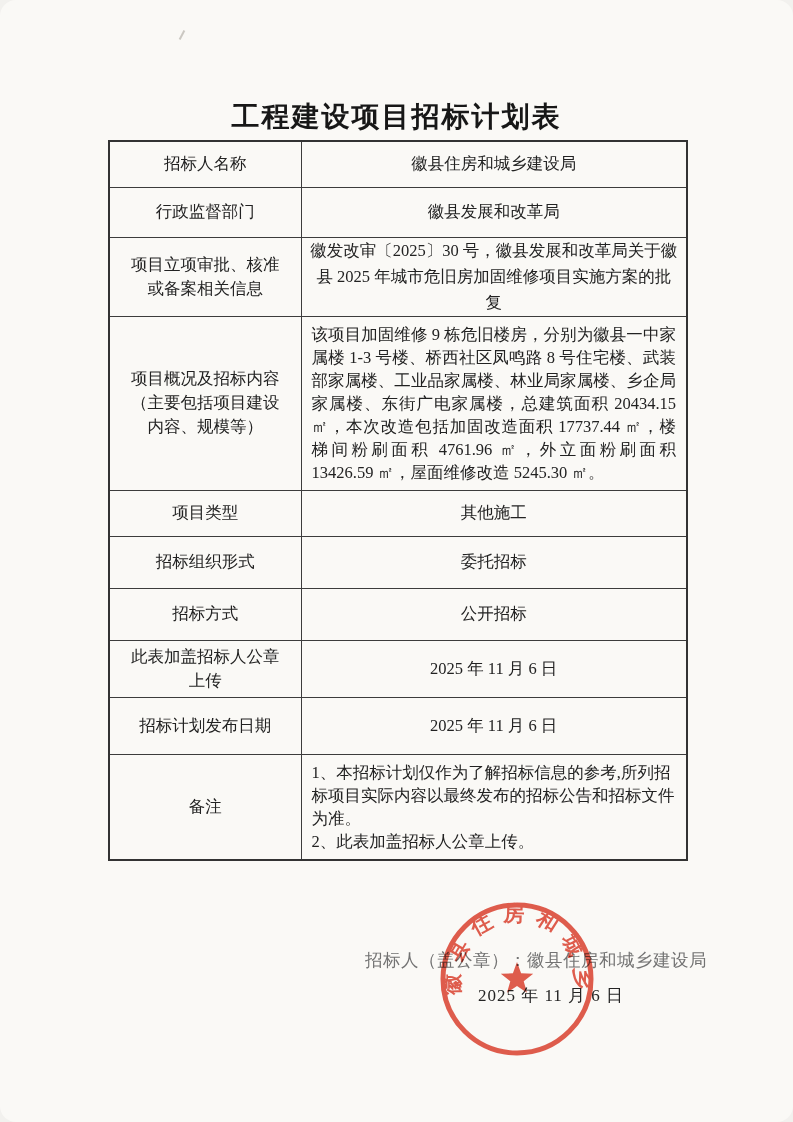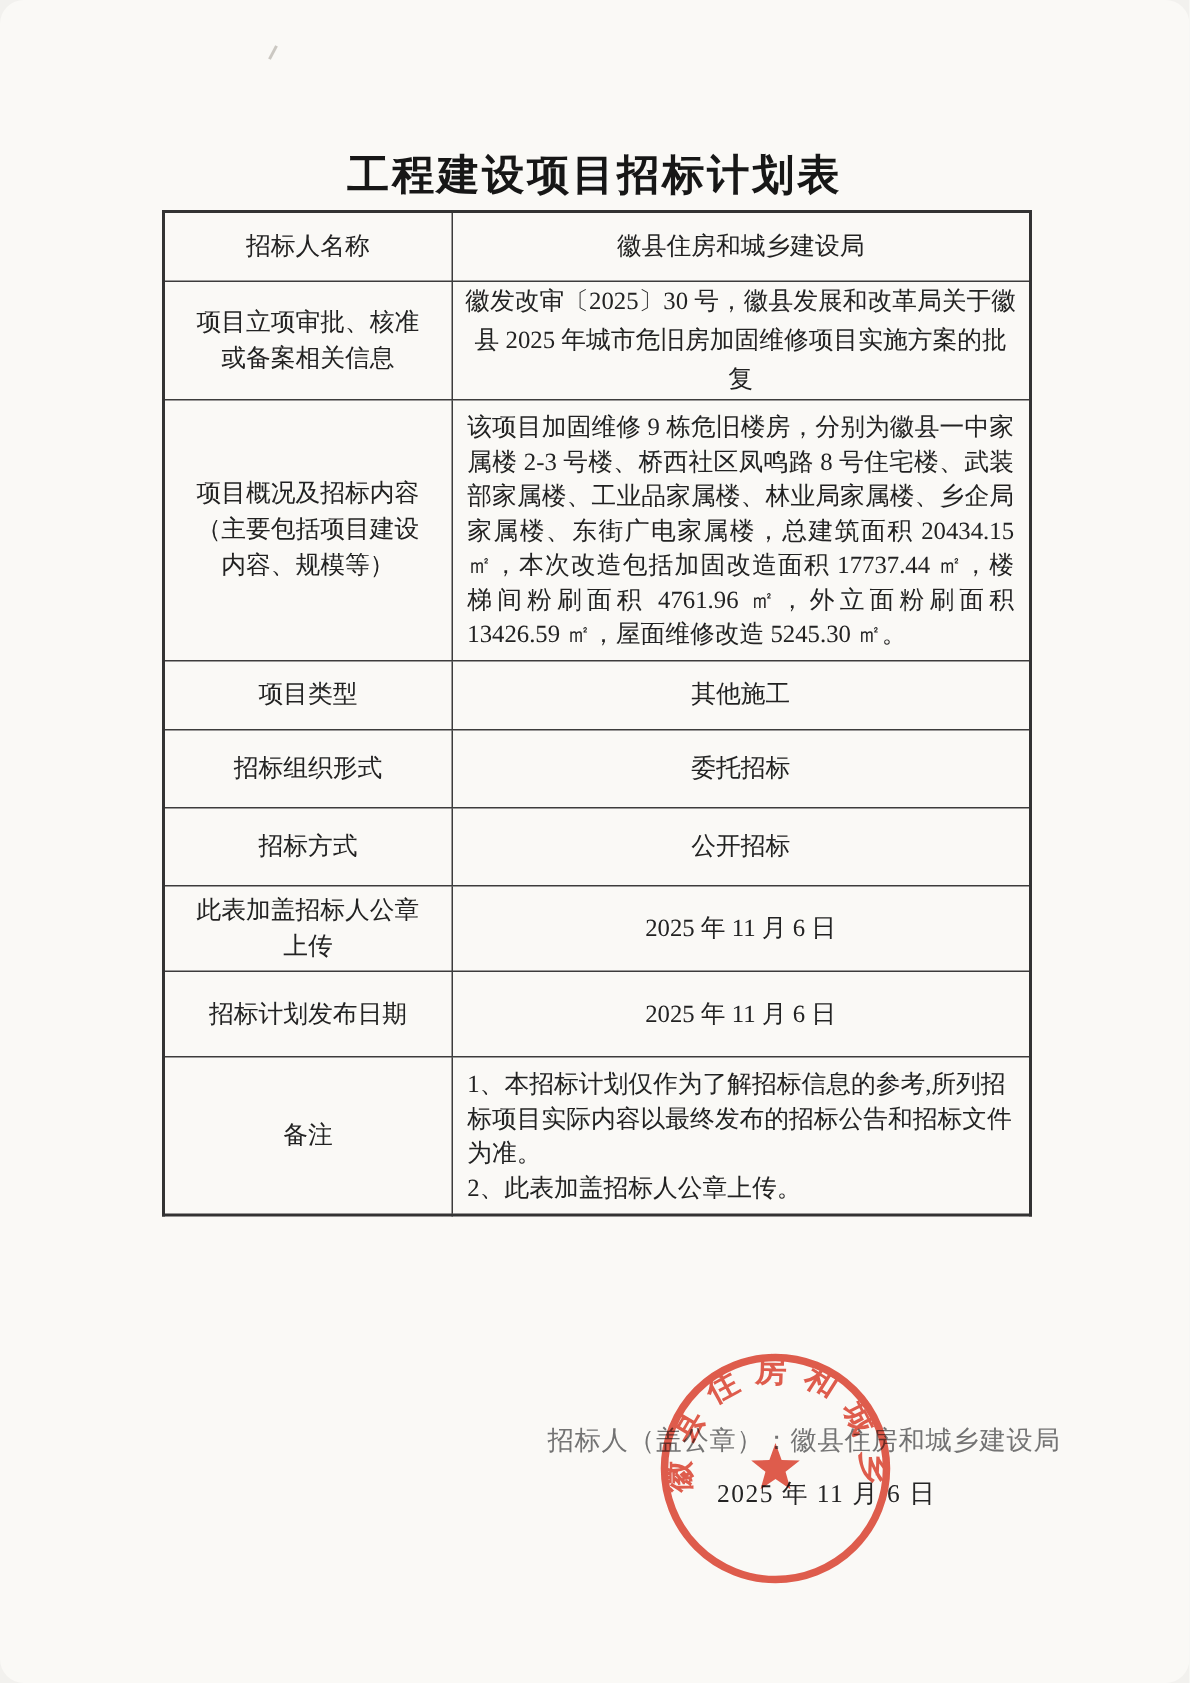--- a/index.html
+++ b/index.html
@@ -119,27 +119,31 @@
   <table class="bid-table">
     <colgroup>
         <col class="c-label">
         <col class="c-value">
       </colgroup>
     <tbody>
       <tr class="rh1">
         <td class="lbl">招标人名称</td>
         <td class="val">徽县住房和城乡建设局</td>
       </tr>
+      <tr class="rh3">
+        <td class="lbl">行政监督部门</td>
+        <td class="val">徽县发展和改革局</td>
+      </tr>
       <tr class="rh4">
         <td class="lbl">项目立项审批、核准或备案相关信息</td>
         <td class="val twolines">徽发改审〔2025〕30 号，徽县发展和改革局关于徽县 2025 年城市危旧房加固维修项目实施方案的批复</td>
       </tr>
       <tr class="rh5">
         <td class="lbl">项目概况及招标内容（主要包括项目建设内容、规模等）</td>
-        <td class="val left">该项目加固维修 9 栋危旧楼房，分别为徽县一中家属楼 2-3 号楼、桥西社区凤鸣路 8 号住宅楼、武装部家属楼、工业品家属楼、林业局家属楼、乡企局家属楼、东街广电家属楼，总建筑面积 20434.15 ㎡，本次改造包括加固改造面积 17737.44 ㎡，楼梯间粉刷面积 4761.96 ㎡，外立面粉刷面积 13426.59 ㎡，屋面维修改造 5245.30 ㎡。</td>
+        <td class="val left">该项目加固维修 9 栋危旧楼房，分别为徽县一中家属楼 1-3 号楼、桥西社区凤鸣路 8 号住宅楼、武装部家属楼、工业品家属楼、林业局家属楼、乡企局家属楼、东街广电家属楼，总建筑面积 20434.15 ㎡，本次改造包括加固改造面积 17737.44 ㎡，楼梯间粉刷面积 4761.96 ㎡，外立面粉刷面积 13426.59 ㎡，屋面维修改造 5245.30 ㎡。</td>
       </tr>
       <tr class="rh6">
         <td class="lbl">项目类型</td>
         <td class="val">其他施工</td>
       </tr>
       <tr class="rh8">
         <td class="lbl">招标组织形式</td>
         <td class="val">委托招标</td>
       </tr>
       <tr class="rh9">

